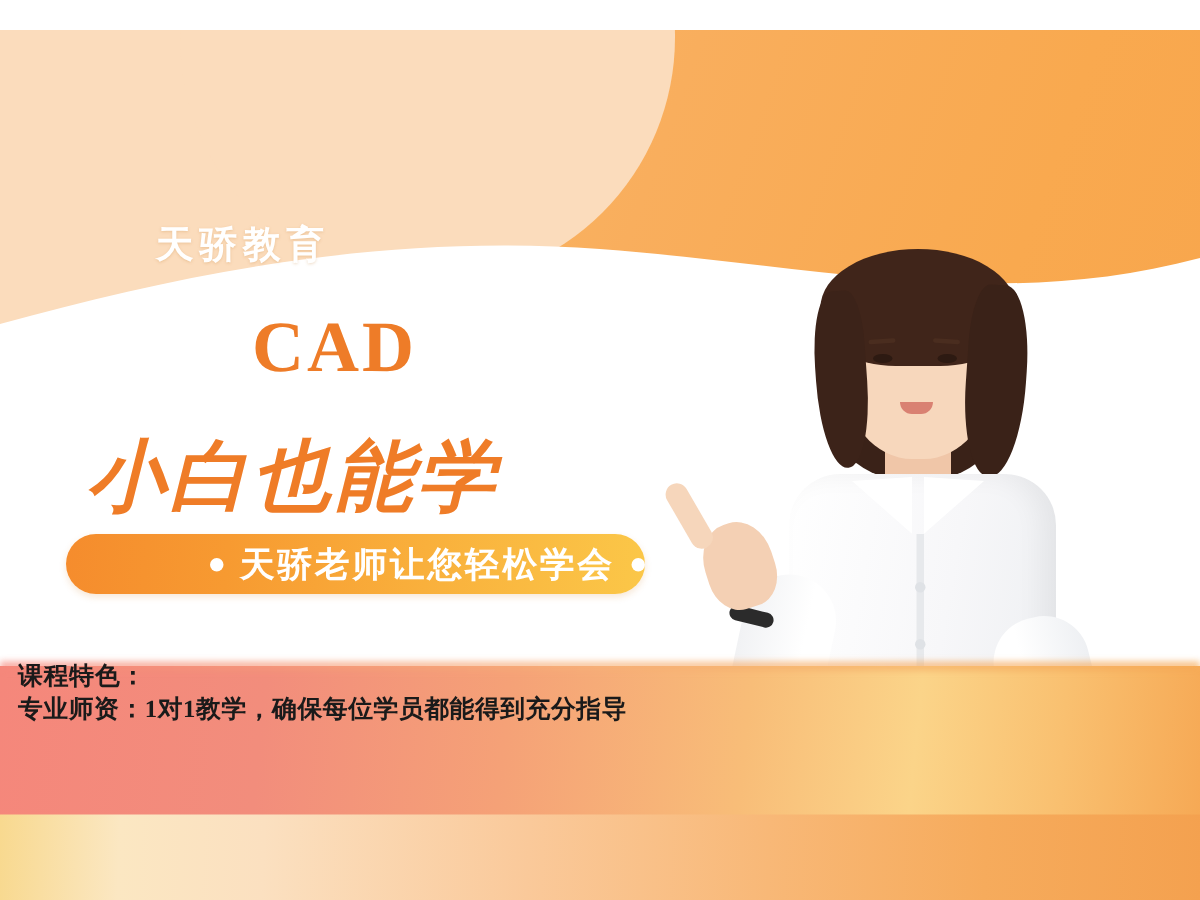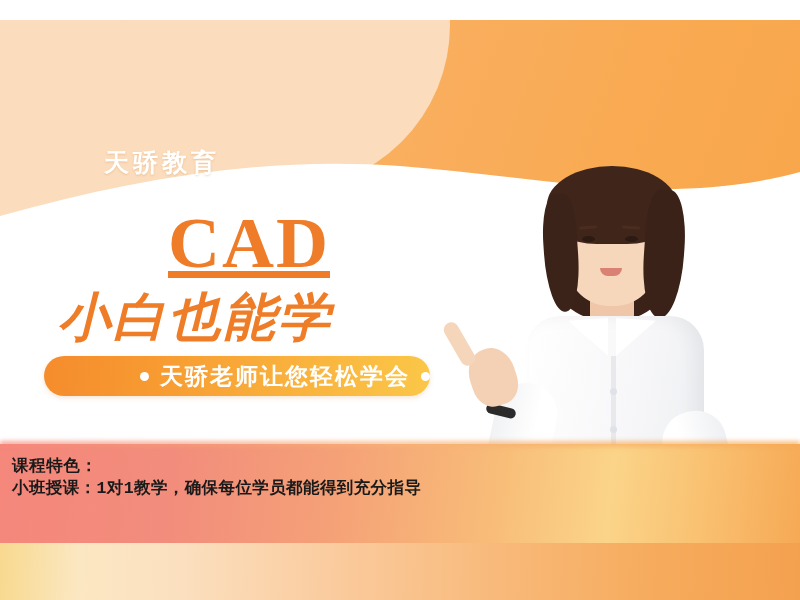--- a/index.html
+++ b/index.html
@@ -69,24 +69,23 @@
     position:absolute;left:104px;top:126px;
     font-size:25px;font-weight:700;letter-spacing:4px;
     color:#ffffff;
     font-family:"Liberation Sans","DejaVu Sans",sans-serif;
     text-shadow:0 1px 2px rgba(190,120,40,.25);
   }
 
   .headline{
     position:absolute;left:168px;top:188px;
     font-family:"Liberation Serif","DejaVu Serif",serif;
-    font-size:72px;font-weight:700;line-height:.98;
+    font-size:48px;font-weight:700;line-height:.98;
     letter-spacing:2px;
     color:#ee7c28;
-    text-decoration:underline;
   }
 
   .subhead{
     position:absolute;left:58px;top:263px;
     font-family:"Liberation Sans","DejaVu Sans",sans-serif;
     font-size:52px;font-weight:700;letter-spacing:3px;
     color:#ef7c27;
     white-space:nowrap;
     font-style:italic;
   }
@@ -102,23 +101,23 @@
   .badge-dot{
     width:9px;height:9px;border-radius:50%;
     background:#ffffff;flex:0 0 auto;
   }
   .badge-text{
     font-size:23px;font-weight:700;letter-spacing:2px;color:#ffffff;
     white-space:nowrap;line-height:1;
   }
 
   .features{
-    position:absolute;left:12px;top:436px;
+    position:absolute;left:12px;top:420px;
     color:#1a1a1a;
-    font-family:Liberation Mono, monospace;
+    font-family:Liberation Serif, serif;
     font-size:16.5px;font-weight:700;line-height:22px;
     letter-spacing:.4px;
     white-space:nowrap;
   }
   .features .f-head{letter-spacing:.6px;}
 
   .address{
     position:absolute;left:0;top:523px;width:800px;height:77px;
     display:flex;align-items:center;
     padding-left:26px;box-sizing:border-box;
@@ -286,18 +285,18 @@
     <span class="badge-dot"></span>
     <span class="badge-text">天骄老师让您轻松学会</span>
     <span class="badge-dot"></span>
   </div>
 
   <div class="band-features">
     <div class="soft-top"></div>
   </div>
   <div class="features">
     <div class="f-head">课程特色：</div>
-    <div>小班授课：1对1教学，确保每位学员都能得到充分指导</div>
+    <div>专业师资：1对1教学，确保每位学员都能得到充分指导</div>
   </div>
 
   <div class="band-address"></div>
 
 </div>
 
 </body></html>

